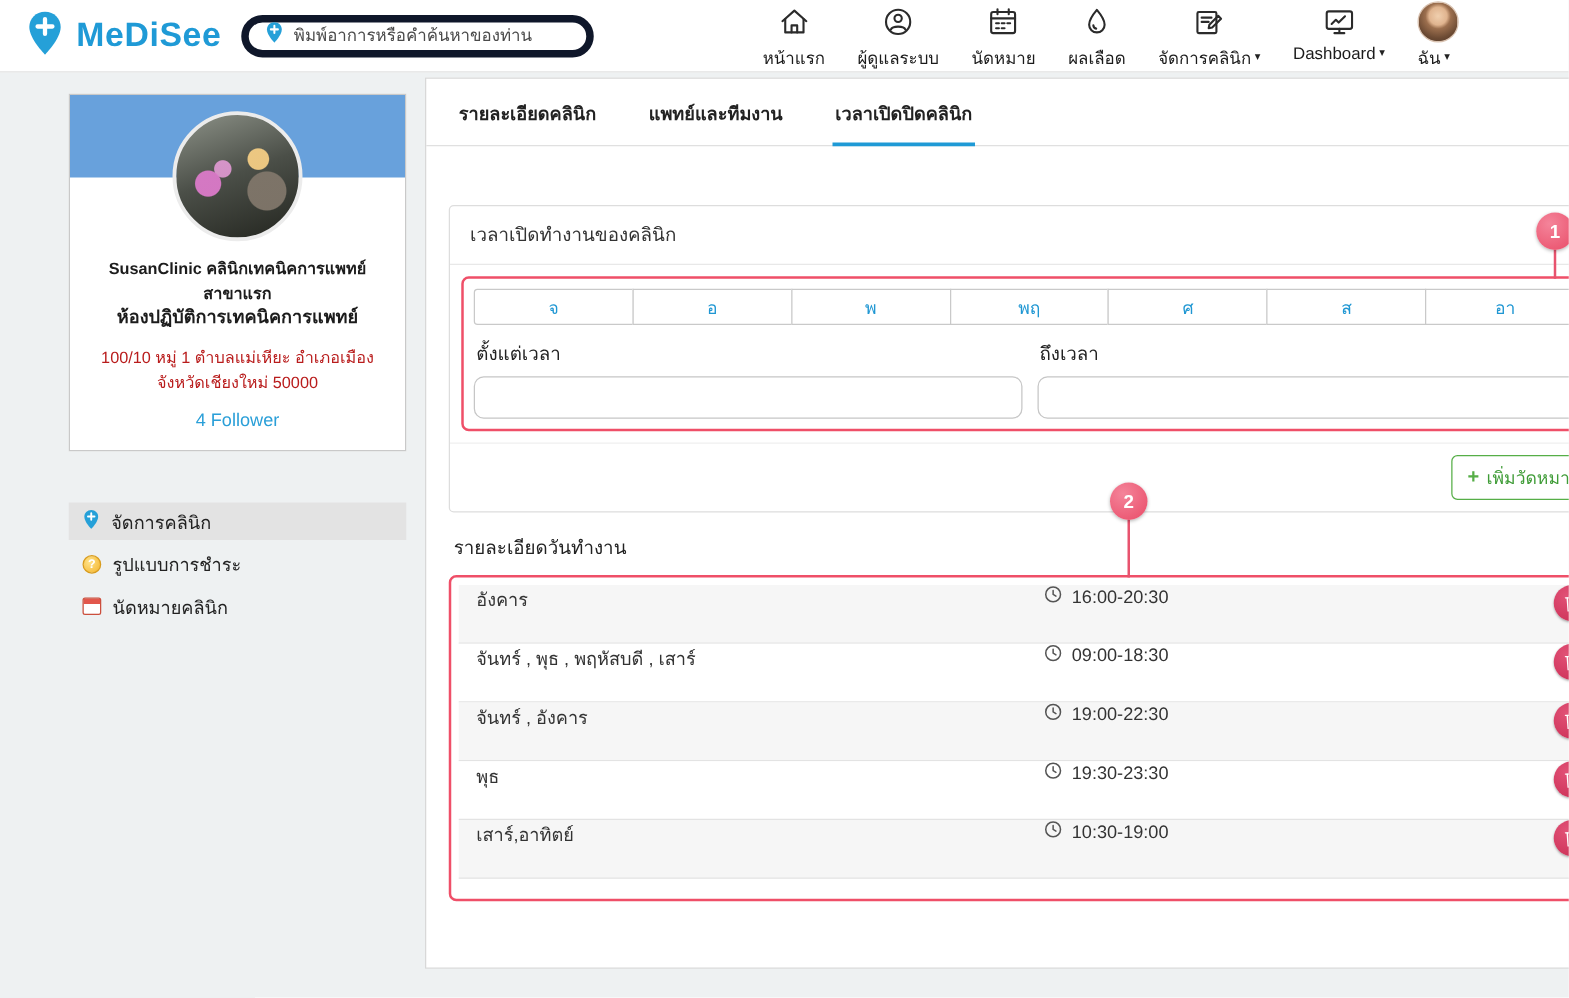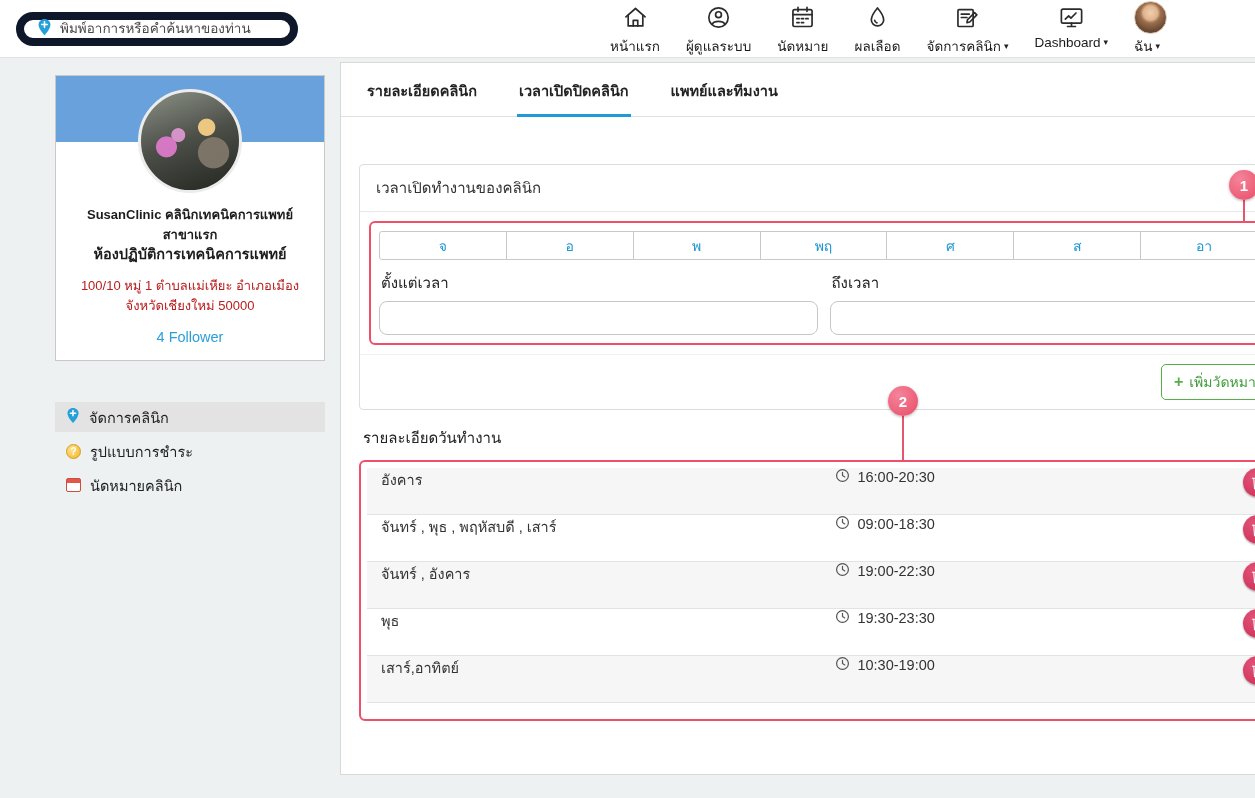--- a/index.html
+++ b/index.html
@@ -6,21 +6,21 @@
   html,body { width:1255px; height:798px; overflow:hidden; }
   body {
     font-family: "Liberation Sans", "DejaVu Sans", sans-serif;
     background:#eef1f2; position:relative; color:#222;
   }
   
   .navbar { position:absolute; top:0; left:0; width:1255px; height:58px; background:#fff;
     border-bottom:1px solid #e2e2e2; display:flex; align-items:center; z-index:10; }
   .brand { display:flex; align-items:center; gap:9px; margin-left:20px; cursor:pointer; }
   .brand-text { font-size:27px; font-weight:bold; color:#1f9ad6; letter-spacing:.5px; }
-  .search-pill { margin-left:16px; width:282px; height:34px; border:8px solid #0f172a; border-radius:18px;
+  .search-pill { margin-left:16px; width:282px; height:34px; border:6px solid #0f172a; border-radius:18px;
     display:flex; align-items:center; gap:8px; padding:0 13px; background:#fff; }
   .search-pill input { border:none; outline:none; flex:1; font-size:13.5px; color:#333; background:transparent; font-family:inherit; }
   .search-pill input::placeholder { color:#4a4a4a; }
   .nav-items { margin-left:auto; margin-right:88px; display:flex; gap:26px; }
   .nav-item { display:flex; flex-direction:column; gap:1px; font-size:13.5px; color:#1b1b1b; cursor:pointer; }
   .nav-icon { height:33px; display:flex; align-items:center; justify-content:center; }
   .nav-label { display:flex; align-items:center; gap:3px; white-space:nowrap; }
   .caret { font-size:9px; color:#222; }
   .avatar-sm { width:33px; height:33px; border-radius:50%; border:1px solid #d9c2b0;
     background: radial-gradient(circle at 50% 35%, #f0cfae 0%, #e0b48f 28%, #9c6f4e 40%, #6b4a33 70%, #4d372a 100%); }
@@ -94,20 +94,29 @@
   .ann-line { position:absolute; width:2px; background:#e8536e; z-index:5; }
   .ann1 { top:-53px; right:17px; }
   .ann1-line { top:-23px; right:31px; height:23px; }
   .ann2 { top:-76px; left:527px; }
   .ann2-line { top:-46px; left:541px; height:46px; }
 </style>
 </head>
 <body>
 
 <div class="navbar">
+  <div class="brand">
+    <span>
+      <svg width="32" height="37" viewBox="0 0 24 28">
+          <path d="M12 1C6.5 1 2.5 5 2.5 10.3 2.5 17.5 12 27 12 27s9.5-9.5 9.5-16.7C21.5 5 17.5 1 12 1Z" fill="#25a0d8"></path>
+          <path d="M12 5.5v9M7.5 10h9" stroke="#fff" stroke-width="2.6" stroke-linecap="round"></path>
+        </svg>
+    </span>
+    <span class="brand-text">MeDiSee</span>
+  </div>
   <div class="search-pill">
     <span>
       <svg width="15" height="18" viewBox="0 0 24 28">
           <path d="M12 1C6.5 1 2.5 5 2.5 10.3 2.5 17.5 12 27 12 27s9.5-9.5 9.5-16.7C21.5 5 17.5 1 12 1Z" fill="#25a0d8"></path>
           <path d="M12 5.5v9M7.5 10h9" stroke="#fff" stroke-width="2.6" stroke-linecap="round"></path>
         </svg>
     </span>
     <input type="text" placeholder="พิมพ์อาการหรือคำค้นหาของท่าน" style="">
   </div>
   <div class="nav-items">
@@ -226,23 +235,23 @@
     <span class="cal-icon"></span>
     <span>นัดหมายคลินิก</span>
   </div>
 </div>
 
 <div class="main-card">
   <div class="tabs">
 
       <div class="tab">รายละเอียดคลินิก</div>
 
+      <div class="tab">แพทย์และทีมงาน</div>
+
       <div class="tab active">เวลาเปิดปิดคลินิก</div>
-
-      <div class="tab">แพทย์และทีมงาน</div>
     </div>
 
   <div class="card-body">
     <div class="panel">
       <div class="panel-header">เวลาเปิดทำงานของคลินิก</div>
       <div class="panel-body">
         <div class="red-box times">
           <div class="ann ann1">1</div>
           <div class="ann-line ann1-line"></div>
           <div class="day-group">

